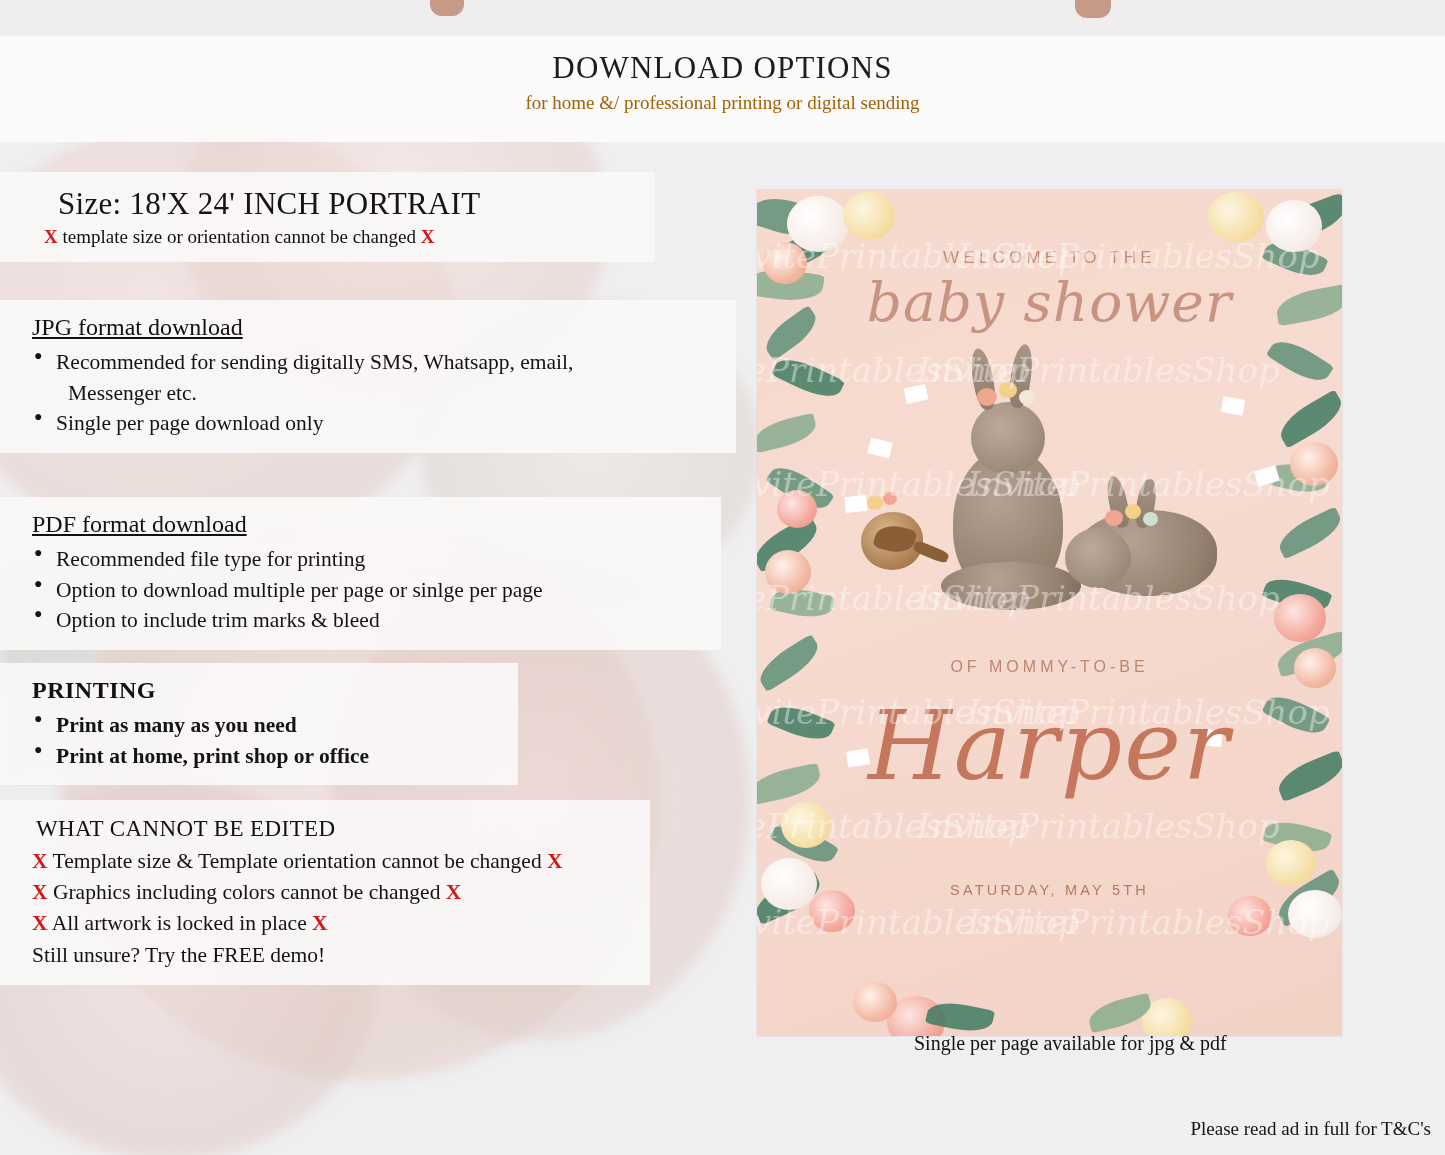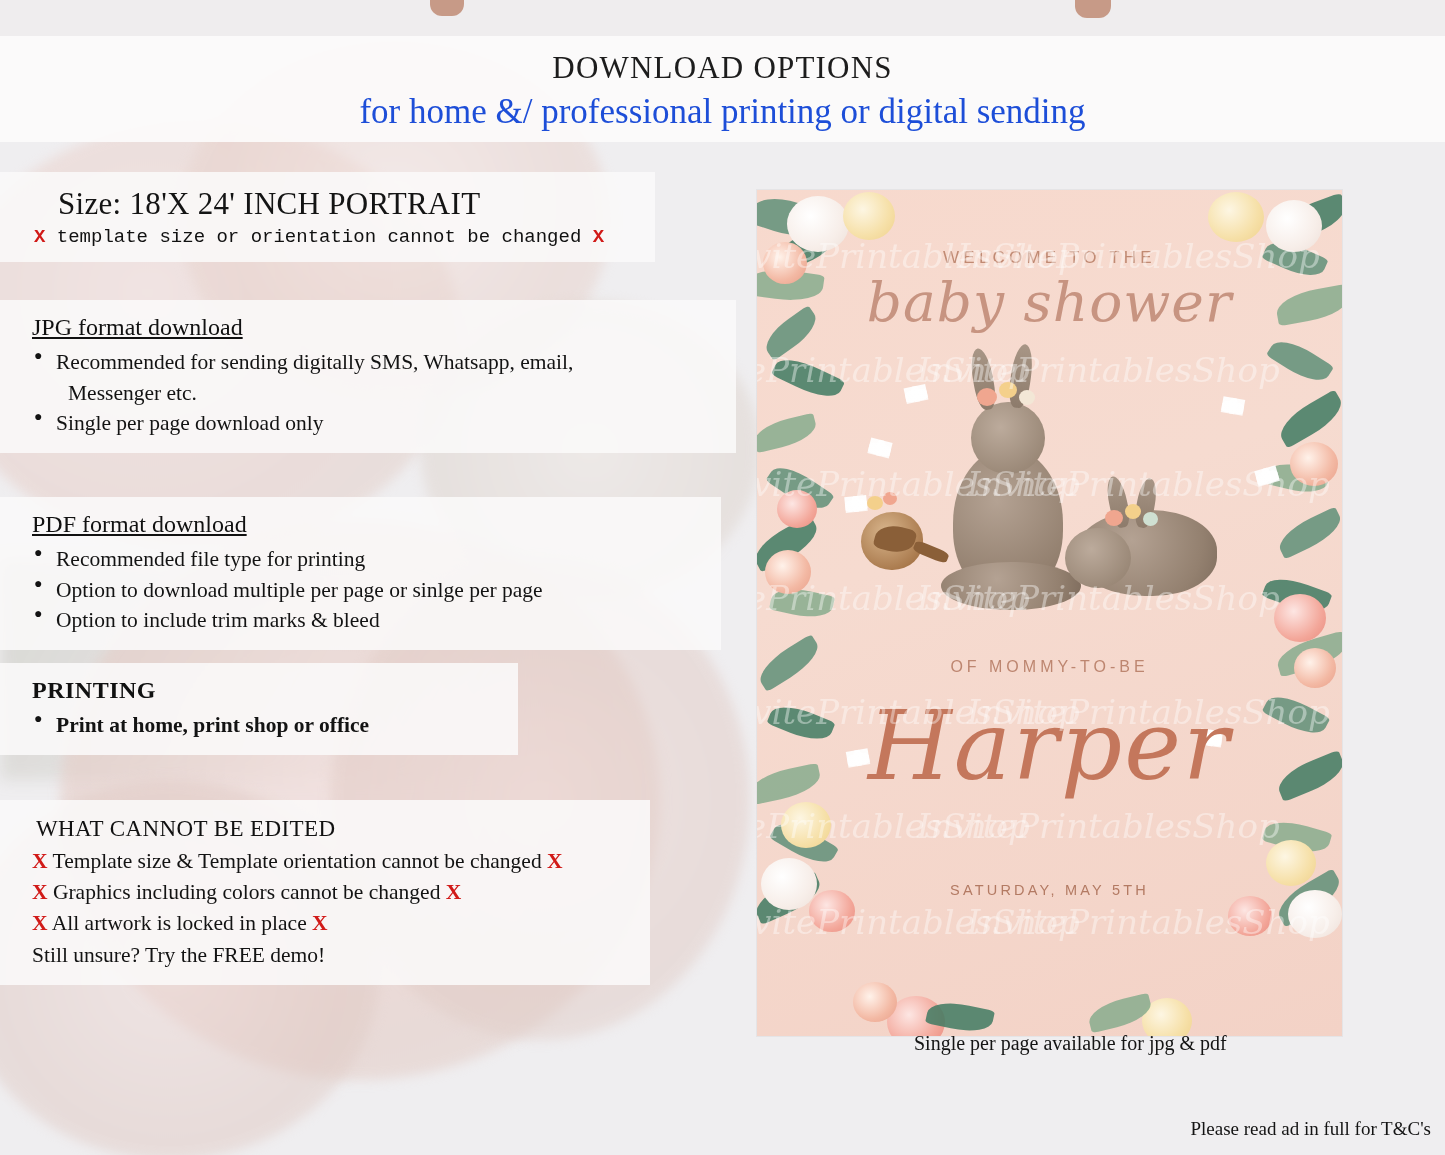--- a/index.html
+++ b/index.html
@@ -60,22 +60,22 @@
     text-align: center;
     z-index: 4;
   }
   #header-title {
     font-size: 31px;
     letter-spacing: 1.2px;
     color: #1d1d1d;
     padding-top: 14px;
   }
   #header-sub {
-    font-size: 35px;
-    color: #1d4ed8;
+    font-size: 19px;
+    color: #a16207;
     padding-top: 6px;
   }
 
   
   .panel {
     position: absolute;
     left: 0;
     background: rgba(250,249,249,.88);
     z-index: 3;
     padding: 10px 0 14px 30px;
@@ -89,22 +89,21 @@
 
   .size-title {
     font-size: 31px;
     color: #141414;
     letter-spacing: .3px;
     margin: 4px 0 4px 28px;
   }
   .size-note {
     font-size: 19px;
     color: #111;
-    margin-left: 4px;
-    font-family: Liberation Mono, monospace;
+    margin-left: 14px;
   }
   .x-mark { color: #d11a18; font-weight: bold; }
 
   .sec-head {
     font-size: 24px;
     color: #111;
     text-decoration: underline;
     margin: 4px 0 6px 2px;
     display: inline-block;
   }
@@ -319,20 +318,21 @@
   <ul class="bullets">
     <li>Recommended file type for printing</li>
     <li>Option to download multiple per page or sinlge per page</li>
     <li>Option to include trim marks &amp; bleed</li>
   </ul>
 </div>
 
 <div class="panel panel-print">
   <div class="sec-head plain">PRINTING</div>
   <ul class="bullets">
+    <li>Print as many as you need</li>
     <li>Print at home, print shop or office</li>
   </ul>
 </div>
 
 <div class="panel panel-cannot">
   <div class="cannot-title">WHAT CANNOT BE EDITED</div>
   <div class="cannot-line">
     <span class="x-mark">X</span>
     <span>Template size &amp; Template orientation cannot be changed</span>
     <span class="x-mark">X</span>

